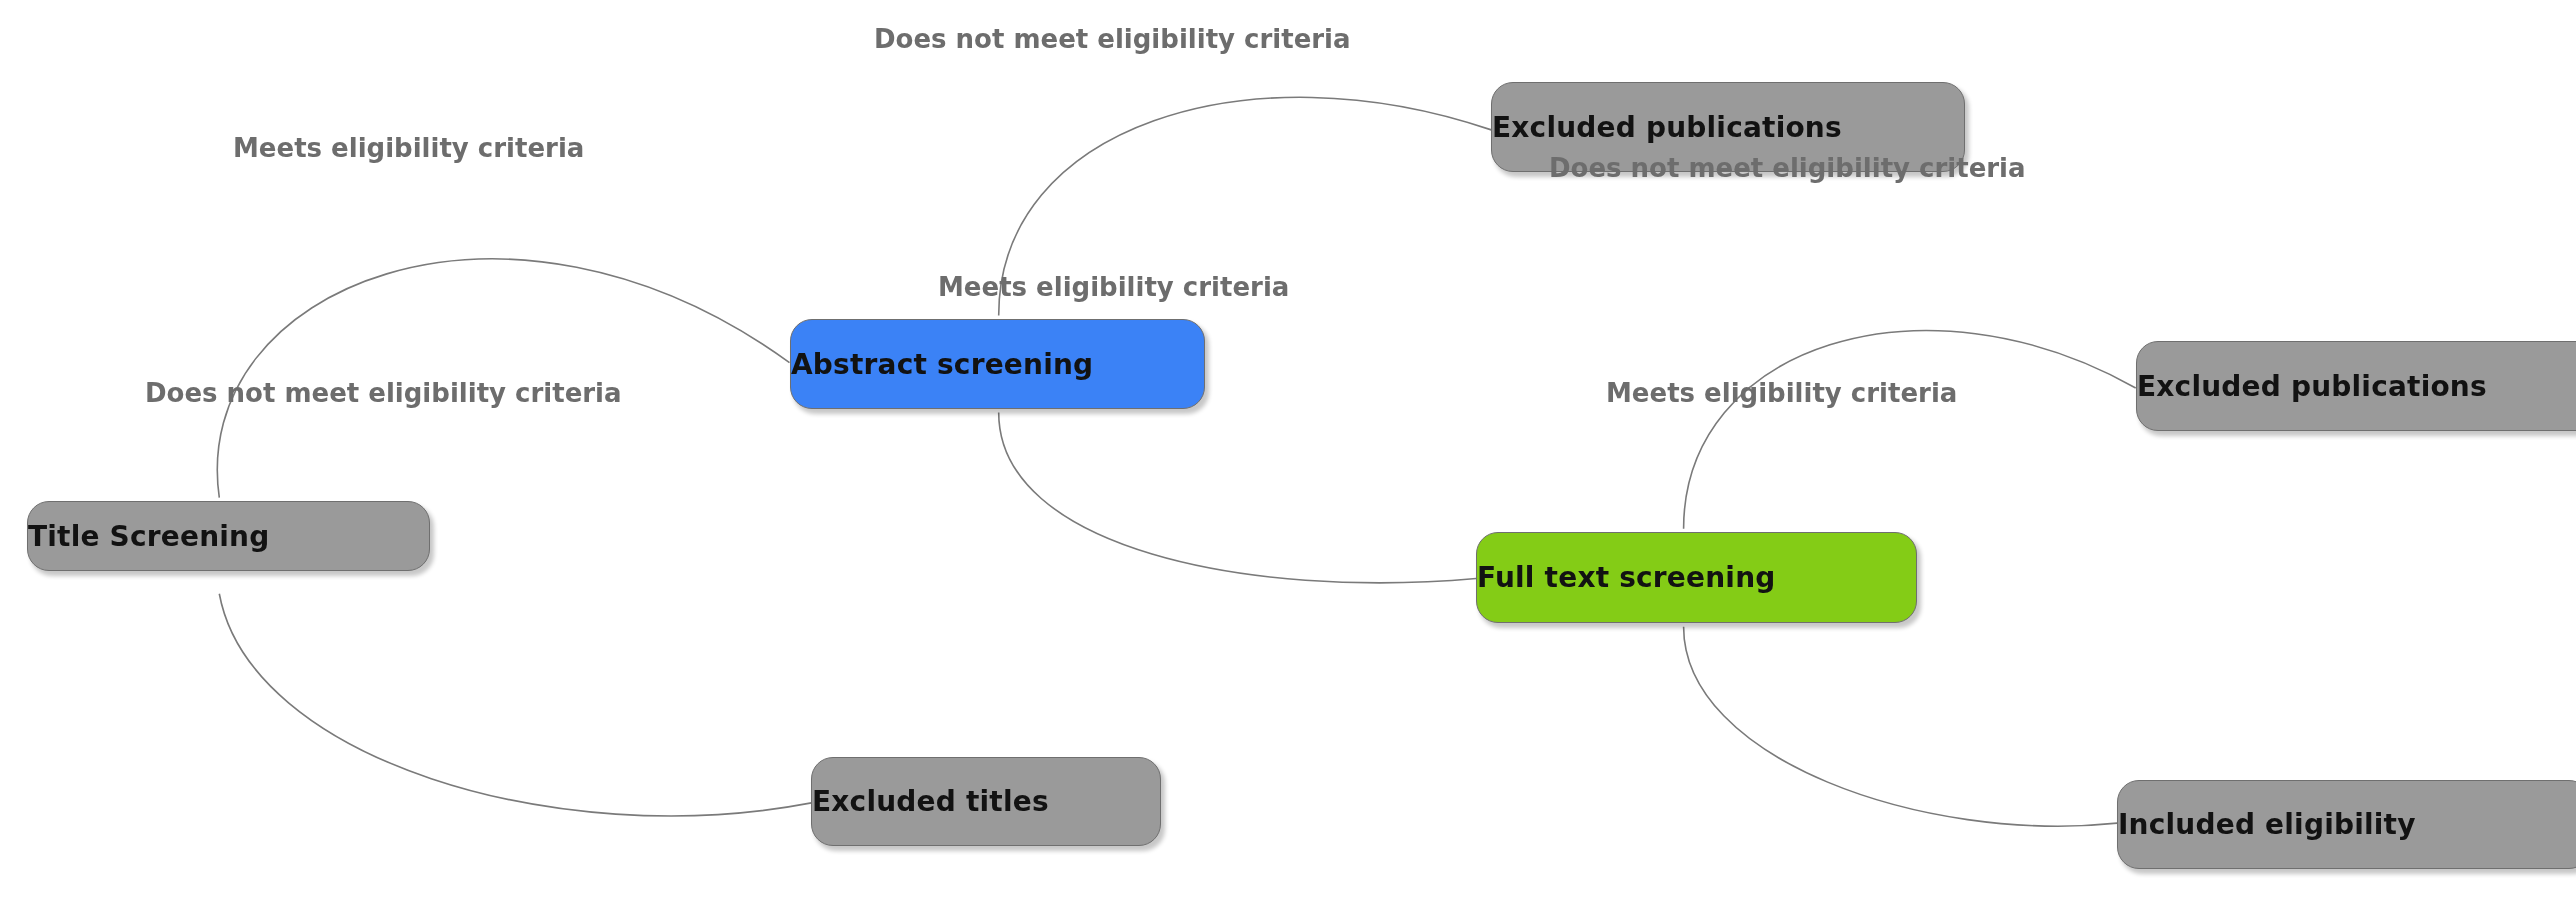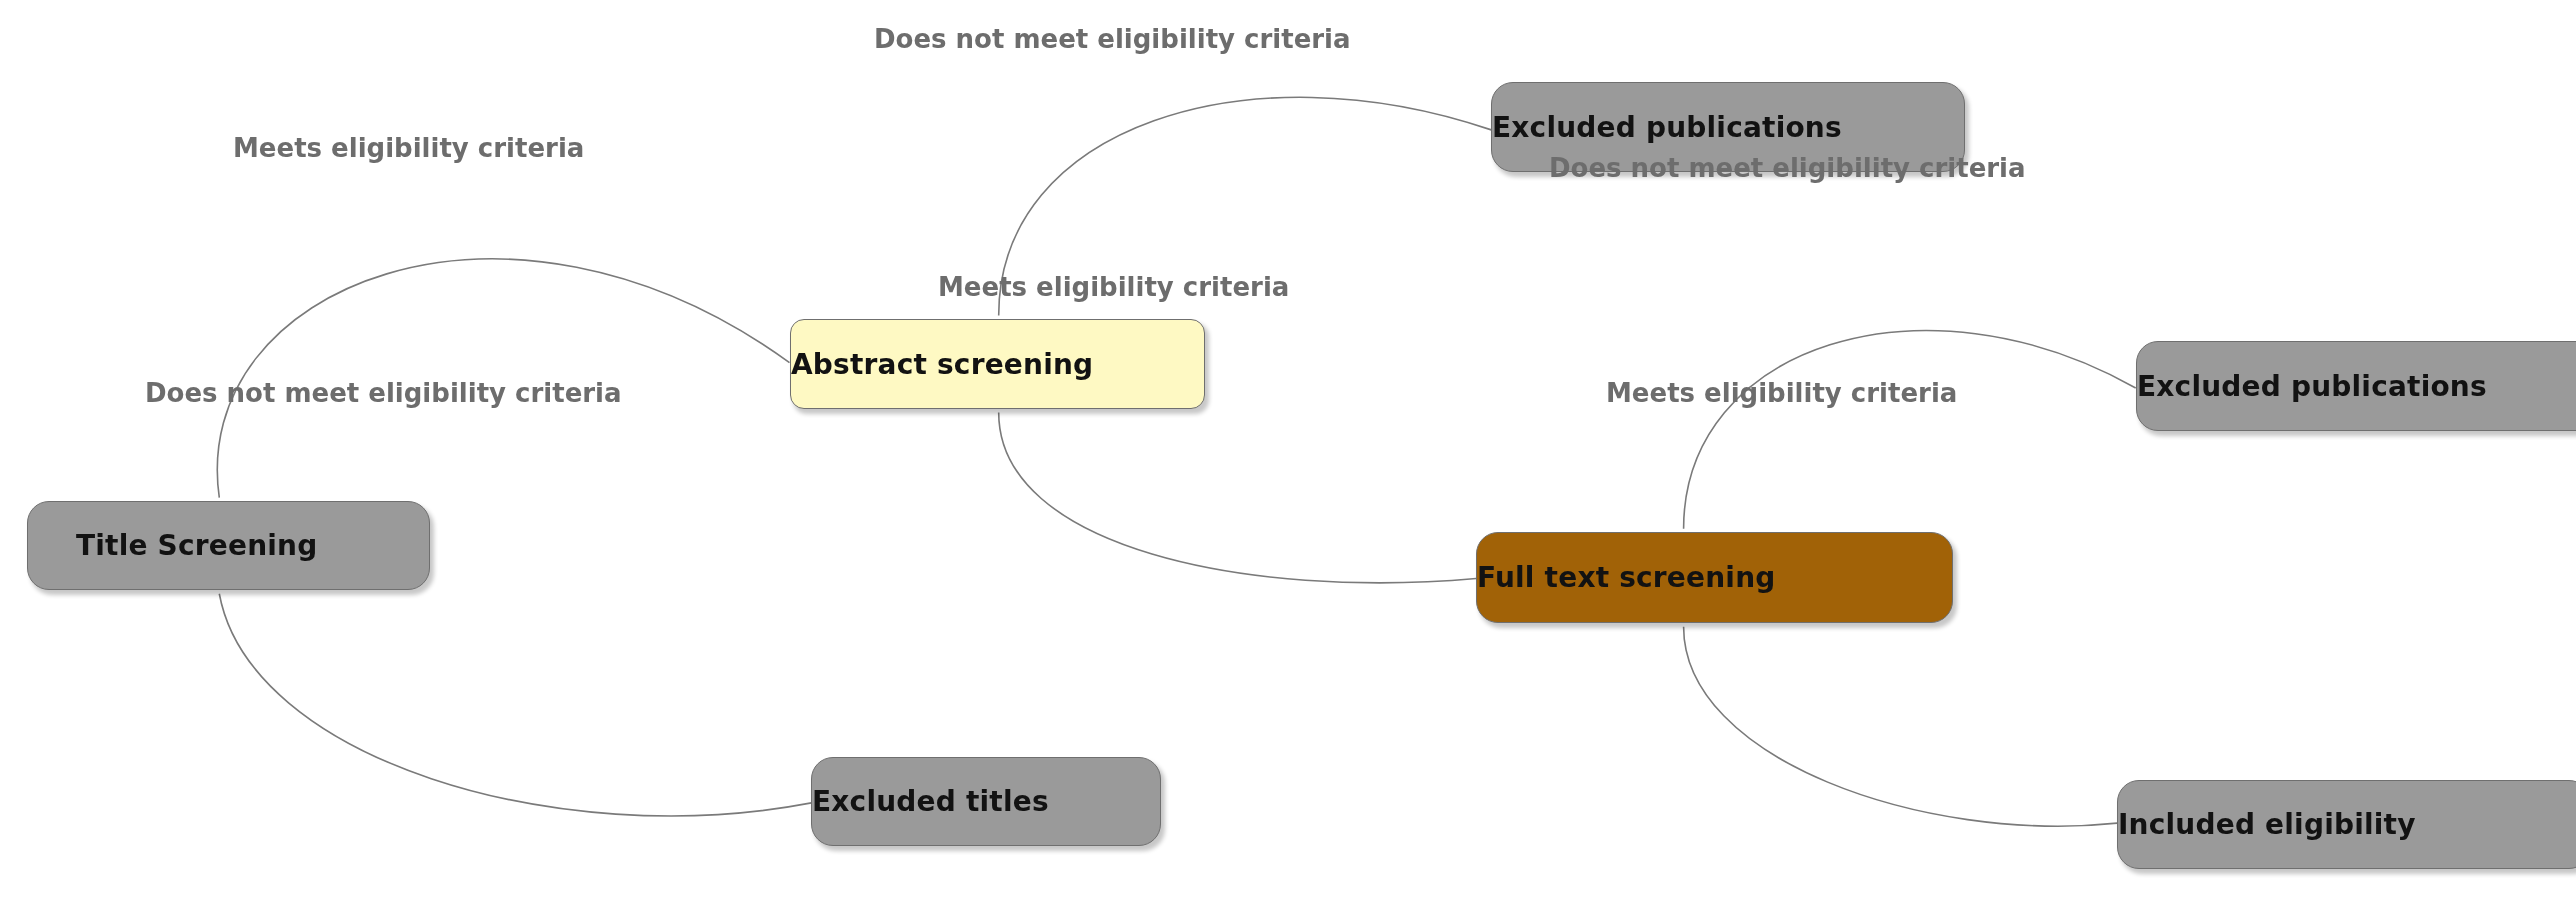--- a/index.html
+++ b/index.html
@@ -60,33 +60,33 @@
   <svg id="edge-layer" viewBox="0 0 1527 1079" preserveAspectRatio="none" xmlns="http://www.w3.org/2000/svg">
       <path d="M 130 590 C 112 340 300 186 468 430" fill="none" stroke="#7a7a7a" stroke-width="1.6" vector-effect="non-scaling-stroke"></path>
       <path d="M 130 704 C 148 900 330 1010 481 952" fill="none" stroke="#7a7a7a" stroke-width="1.6" vector-effect="non-scaling-stroke"></path>
       <path d="M 592 374 C 592 150 740 56 884 154" fill="none" stroke="#7a7a7a" stroke-width="1.6" vector-effect="non-scaling-stroke"></path>
       <path d="M 592 489 C 592 650 740 710 875 686" fill="none" stroke="#7a7a7a" stroke-width="1.6" vector-effect="non-scaling-stroke"></path>
       <path d="M 998 627 C 998 410 1140 318 1266 460" fill="none" stroke="#7a7a7a" stroke-width="1.6" vector-effect="non-scaling-stroke"></path>
       <path d="M 998 743 C 998 900 1140 1000 1255 976" fill="none" stroke="#7a7a7a" stroke-width="1.6" vector-effect="non-scaling-stroke"></path>
     </svg>
 
   <div id="node-layer">
-      <div class="node" style="left: 27px; top: 501px; width: 403px; height: 89px; background: rgb(154, 154, 154); border-color: rgb(111, 111, 111); color: rgb(18, 18, 18); padding-left: 48px;">
+      <div class="node" style="left: 27px; top: 501px; width: 403px; height: 70px; background: rgb(154, 154, 154); border-color: rgb(111, 111, 111); color: rgb(18, 18, 18);">
         <span>Title Screening</span>
       </div>
-      <div class="node" style="left: 790px; top: 319px; width: 415px; height: 90px; background: #fef9c3; border-color: rgb(111, 111, 111); color: rgb(18, 18, 18); border-radius: 14px;">
+      <div class="node" style="left: 790px; top: 319px; width: 415px; height: 90px; background: #3b82f6; border-color: rgb(111, 111, 111); color: rgb(18, 18, 18);">
         <span>Abstract screening</span>
       </div>
       <div class="node" style="left: 1491px; top: 82px; width: 474px; height: 90px; background: rgb(154, 154, 154); border-color: rgb(111, 111, 111); color: rgb(18, 18, 18);">
         <span>Excluded publications</span>
       </div>
       <div class="node" style="left: 811px; top: 757px; width: 350px; height: 89px; background: rgb(154, 154, 154); border-color: rgb(111, 111, 111); color: rgb(18, 18, 18);">
         <span>Excluded titles</span>
       </div>
-      <div class="node" style="left: 1476px; top: 532px; width: 477px; height: 91px; background: #a16207; border-color: rgb(111, 111, 111); color: rgb(18, 18, 18);">
+      <div class="node" style="left: 1476px; top: 532px; width: 441px; height: 91px; background: #84cc16; border-color: rgb(111, 111, 111); color: rgb(18, 18, 18);">
         <span>Full text screening</span>
       </div>
       <div class="node" style="left: 2136px; top: 341px; width: 474px; height: 90px; background: rgb(154, 154, 154); border-color: rgb(111, 111, 111); color: rgb(18, 18, 18);">
         <span>Excluded publications</span>
       </div>
       <div class="node" style="left: 2117px; top: 780px; width: 474px; height: 89px; background: rgb(154, 154, 154); border-color: rgb(111, 111, 111); color: rgb(18, 18, 18);">
         <span>Included eligibility</span>
       </div>
     </div>
   <div id="label-layer">

